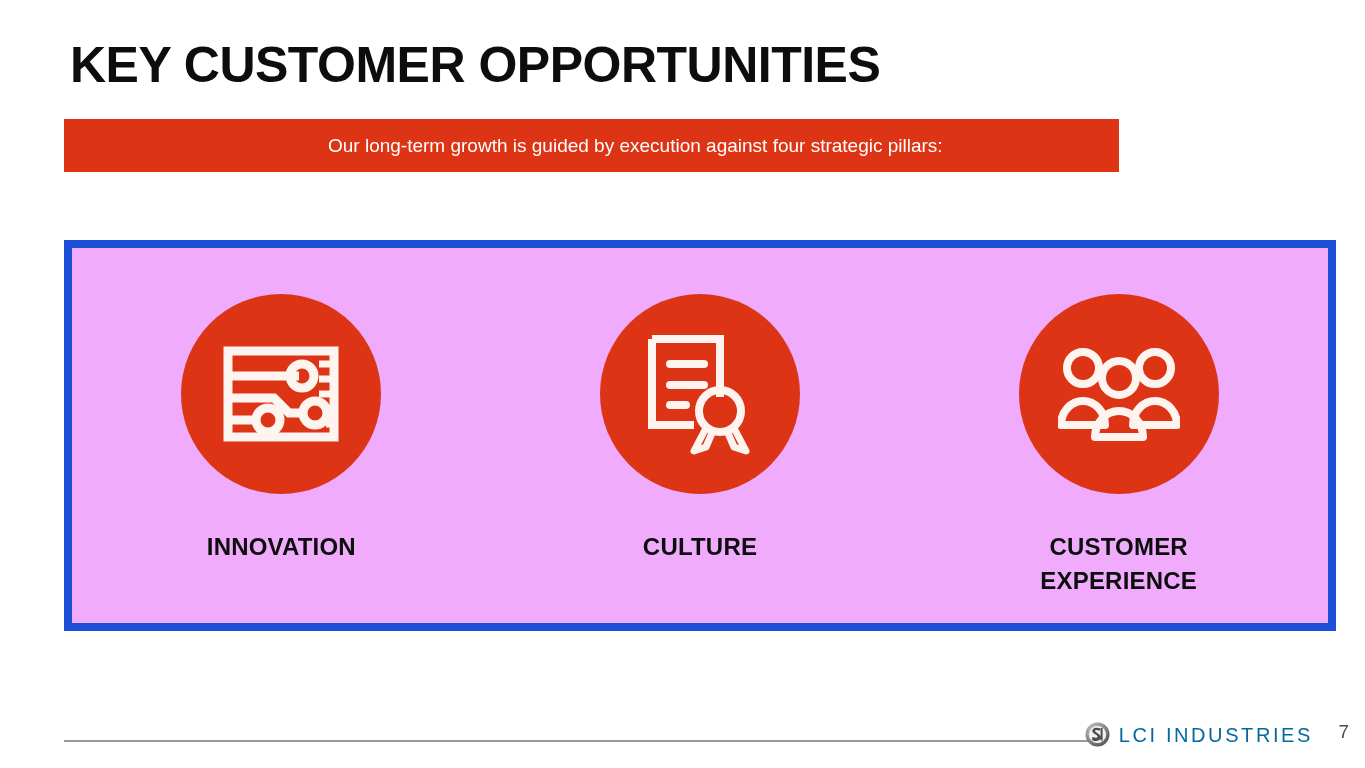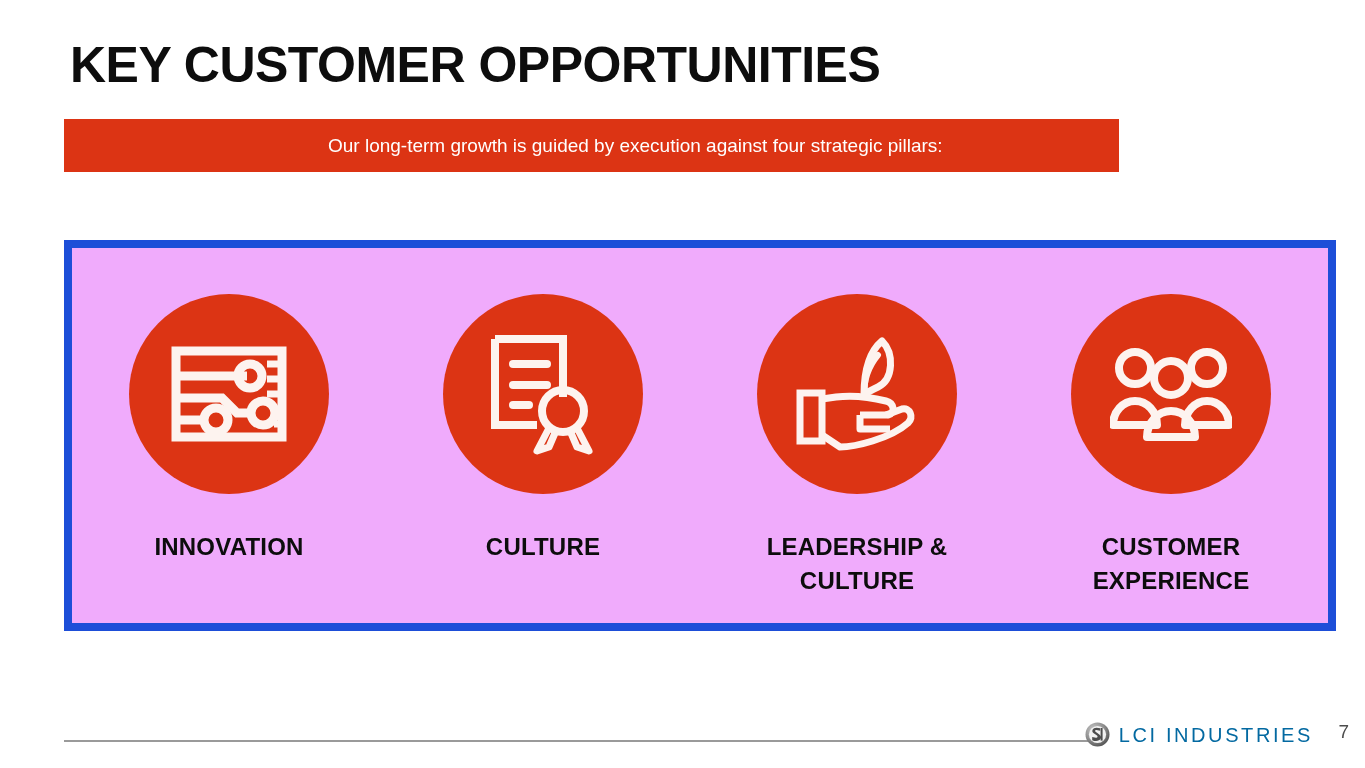--- a/index.html
+++ b/index.html
@@ -200,38 +200,20 @@
               <path d="M88 95 L100 118 L88 114 L82 100" stroke="#fdf3ef" stroke-width="7" fill="none" stroke-linejoin="round"></path>
             </svg>
           </span>
         </div>
         <div class="pillar-label">
           <div>CULTURE</div>
           <div></div>
         </div>
       </div>
 
-      <div class="pillar">
-        <div class="pillar-circle">
-          <span>
-            <svg width="126" height="118" viewBox="0 0 126 118" fill="none">
-              <path d="M70 60 C70 34 76 16 88 6 C100 18 100 44 84 52 C78 55 73 57 70 60 Z" stroke="#fdf3ef" stroke-width="7" fill="none" stroke-linejoin="round"></path>
-              <path d="M70 60 C70 46 74 32 84 20" stroke="#fdf3ef" stroke-width="6" stroke-linecap="round"></path>
-              <rect x="6" y="58" width="22" height="48" stroke="#fdf3ef" stroke-width="7"></rect>
-              <path d="M28 64 L42 62 C58 60 76 62 92 66 C100 68 102 78 94 80 L66 80" stroke="#fdf3ef" stroke-width="7" fill="none" stroke-linejoin="round"></path>
-              <path d="M28 100 L46 112 C60 112 96 104 114 88 C120 82 116 72 108 74 L92 80" stroke="#fdf3ef" stroke-width="7" fill="none" stroke-linejoin="round"></path>
-              <path d="M66 80 L66 94 L96 94" stroke="#fdf3ef" stroke-width="7" fill="none" stroke-linejoin="round"></path>
-            </svg>
-          </span>
-        </div>
-        <div class="pillar-label">
-          <div>LEADERSHIP &amp;</div>
-          <div>CULTURE</div>
-        </div>
-      </div>
 
       <div class="pillar">
         <div class="pillar-circle">
           <span>
             <svg width="122" height="94" viewBox="0 0 122 94" fill="none">
               <circle cx="25" cy="21" r="16" stroke="#fdf3ef" stroke-width="8"></circle>
               <path d="M3 78 A22 24 0 0 1 47 78 Z" stroke="#fdf3ef" stroke-width="8" fill="none" stroke-linejoin="round"></path>
               <circle cx="97" cy="21" r="16" stroke="#fdf3ef" stroke-width="8"></circle>
               <path d="M75 78 A22 24 0 0 1 119 78 Z" stroke="#fdf3ef" stroke-width="8" fill="none" stroke-linejoin="round"></path>
               <circle cx="61" cy="31" r="17" stroke="#fdf3ef" stroke-width="8"></circle>

